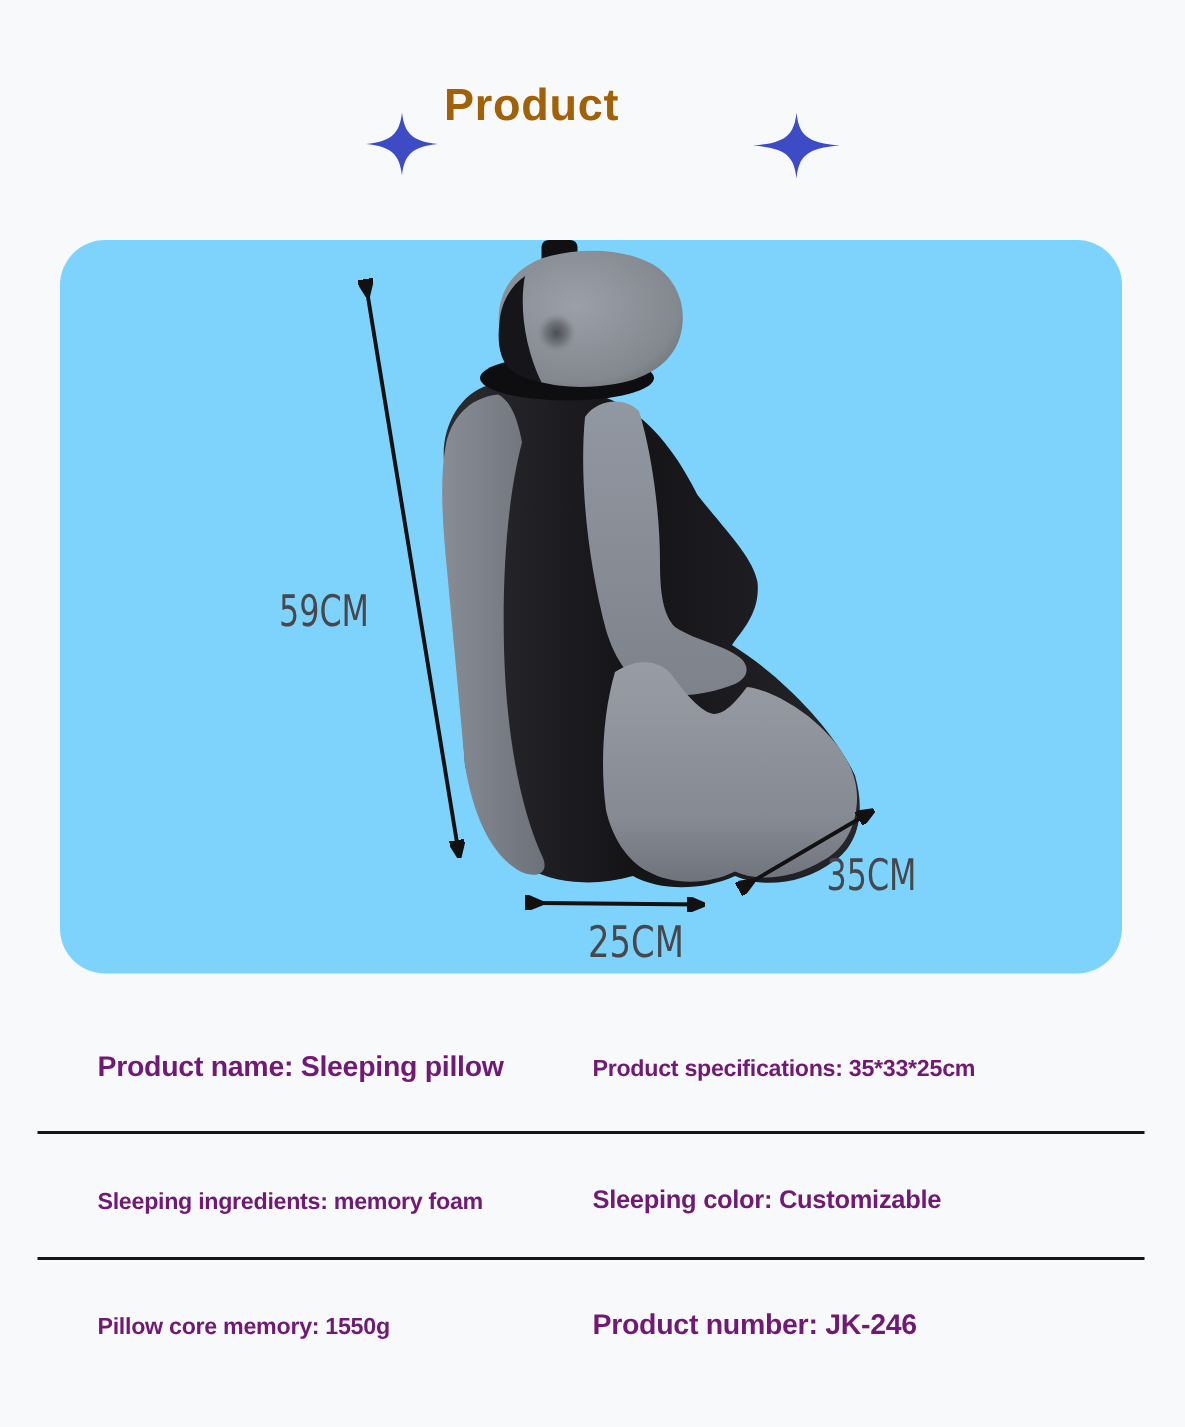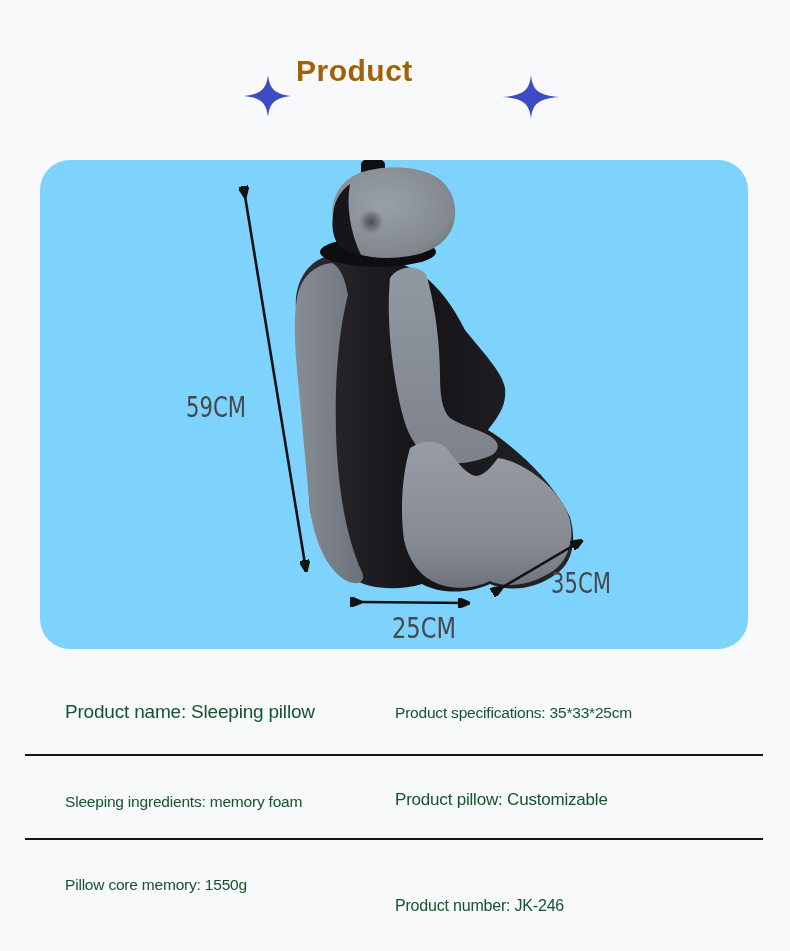--- a/index.html
+++ b/index.html
@@ -18,29 +18,29 @@
   .sparkle-left{left:242px;top:74px;}
   .sparkle-right{left:501px;top:74px;}
   
   .card{
     position:absolute;left:40px;top:160px;width:708px;height:489px;
     background:#7dd3fc;border-radius:30px;
   }
   .card svg{display:block;width:708px;height:489px;}
   
   .spec-cell{
-    position:absolute;font-weight:normal;color:#14532d;letter-spacing:-.2px;
+    position:absolute;font-weight:bold;color:#701a75;letter-spacing:-.2px;
     white-space:nowrap;
   }
   .r1l{left:65px;top:701px;font-size:19px;}
   .r1r{left:395px;top:704px;font-size:15.5px;}
   .r2l{left:65px;top:793px;font-size:15.5px;}
   .r2r{left:395px;top:790px;font-size:17px;}
   .r3l{left:65px;top:876px;font-size:15.5px;}
-  .r3r{left:395px;top:873px;font-size:16px;margin-top:24px;}
+  .r3r{left:395px;top:873px;font-size:19px;}
   .divider{
     position:absolute;left:25px;width:738px;height:2px;background:#161616;
   }
   .divider-1{top:754px;}
   .divider-2{top:838px;}
   
   .dim-label{
     font-family:"DejaVu Sans","Liberation Sans",sans-serif;
     font-size:29px;fill:#47474c;font-weight:400;
   }
@@ -174,17 +174,17 @@
     <text class="dim-label" x="384" y="478" text-anchor="middle" textLength="64" lengthAdjust="spacingAndGlyphs">25CM</text>
     <text class="dim-label" x="541" y="433" text-anchor="middle" textLength="60" lengthAdjust="spacingAndGlyphs">35CM</text>
   </svg>
 </div>
 
 <div>
   <div class="spec-cell r1l">Product name: Sleeping pillow</div>
   <div class="spec-cell r1r">Product specifications: 35*33*25cm</div>
   <div class="divider divider-1"></div>
   <div class="spec-cell r2l">Sleeping ingredients: memory foam</div>
-  <div class="spec-cell r2r">Product pillow: Customizable</div>
+  <div class="spec-cell r2r">Sleeping color: Customizable</div>
   <div class="divider divider-2"></div>
   <div class="spec-cell r3l">Pillow core memory: 1550g</div>
   <div class="spec-cell r3r">Product number: JK-246</div>
 </div>
 
 </body></html>

